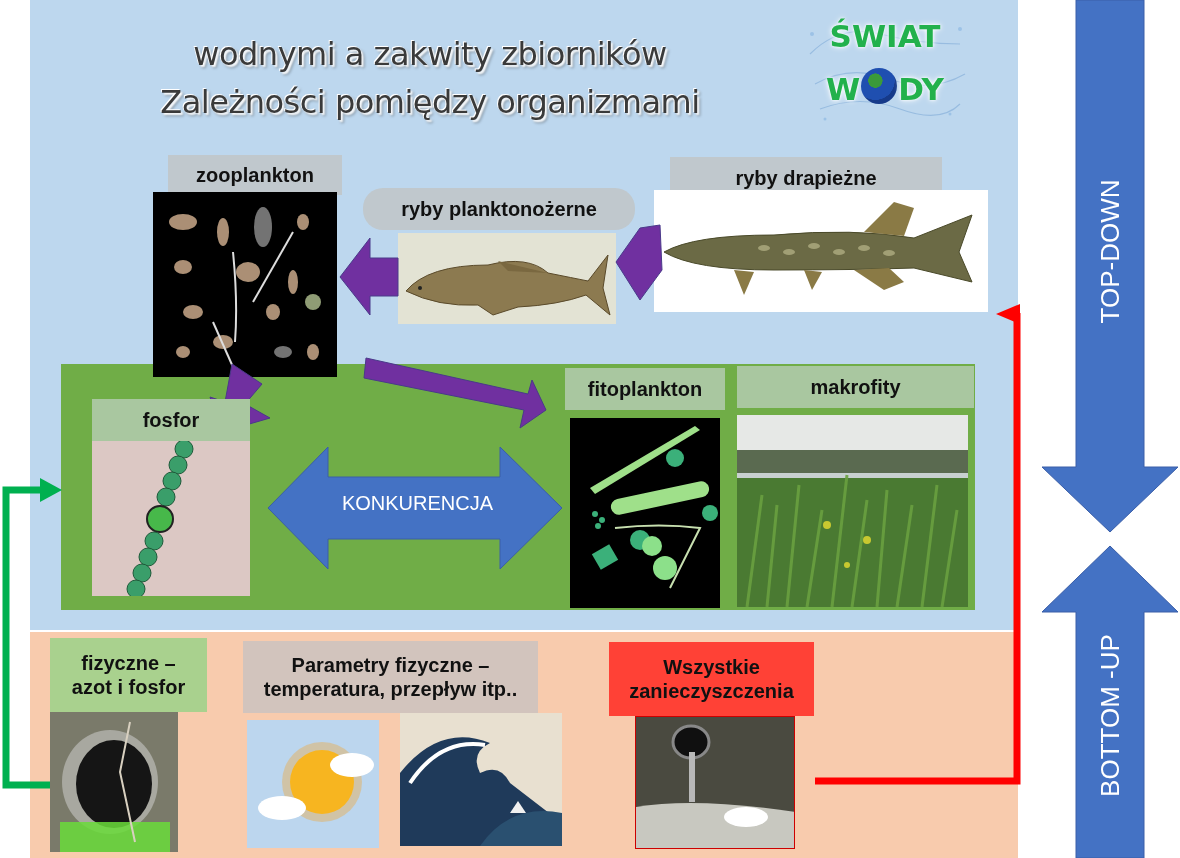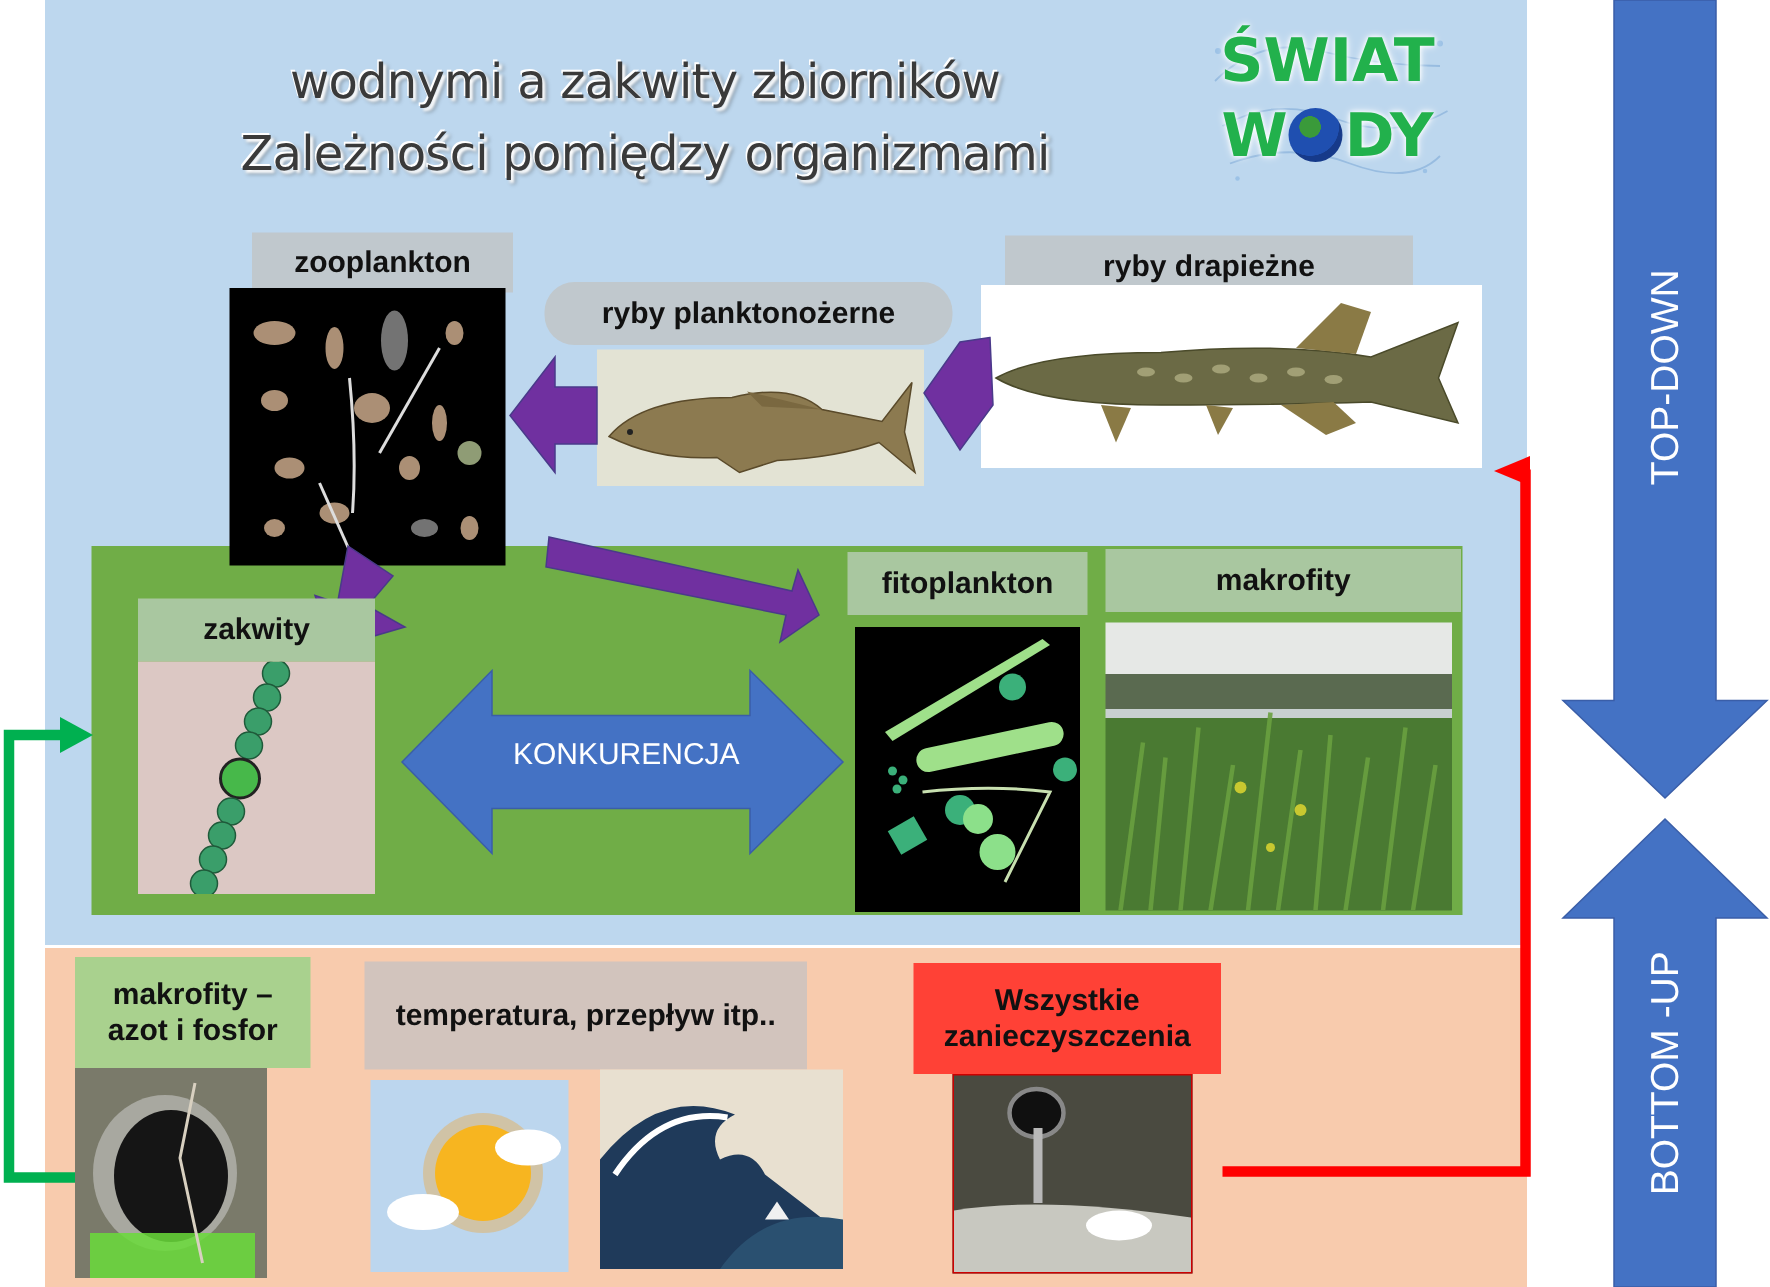--- a/index.html
+++ b/index.html
@@ -4,21 +4,21 @@
 <style>
   * { box-sizing: border-box; margin: 0; padding: 0; }
   html, body { width: 1180px; height: 858px; background: #ffffff; overflow: hidden; }
   body { position: relative; font-family: "Liberation Sans", "DejaVu Sans", sans-serif; }
   .abs { position: absolute; }
   .panel-top { left: 30px; top: 0; width: 988px; height: 630px; background: #bdd7ee; }
   .panel-bottom { left: 30px; top: 630px; width: 988px; height: 228px; background: #f8cbad; border-top: 2px solid #ffffff; }
   .green-box { left: 61px; top: 364px; width: 914px; height: 246px; background: #70ad47; }
   .title { left: 80px; top: 30px; width: 700px; text-align: center; font-family: "DejaVu Sans", sans-serif; font-size: 32px; line-height: 48px; color: #3a3a3a; text-shadow: 2px 2px 2px #ffffff, -1px -1px 0 #ffffff, 3px 3px 3px rgba(0,0,0,0.35); letter-spacing: -0.5px; }
   .logo { left: 800px; top: 14px; width: 170px; height: 110px; }
-  .logo-word { position: absolute; left: 0; width: 170px; text-align: center; font-family: "DejaVu Sans", sans-serif; font-weight: bold; font-size: 40px; color: #22b14c; text-shadow: 0 0 3px #ffffff, 0 0 6px #ffffff; }
+  .logo-word { position: absolute; left: 0; width: 170px; text-align: center; font-family: "DejaVu Sans", sans-serif; font-weight: bold; font-size: 31px; color: #22b14c; text-shadow: 0 0 3px #ffffff, 0 0 6px #ffffff; }
   .label { position: absolute; background: #c0c8cd; color: #111; font-weight: bold; font-size: 20px; text-align: center; display: flex; align-items: center; justify-content: center; line-height: 1.2; }
   .label.green { background: #a9c7a0; }
   .label.lime { background: #a9d18e; }
   .label.tan { background: #d2c4bd; }
   .label.red { background: #ff4136; }
   .img { position: absolute; overflow: hidden; }
   .vlabel { position: absolute; color: #ffffff; font-size: 26px; white-space: nowrap; transform: rotate(-90deg); transform-origin: center center; text-align: center; }
   .konk { position: absolute; color: #ffffff; font-size: 20px; text-align: center; }
 </style>
 </head>
@@ -124,21 +124,21 @@
   <polygon points="40,478 62,490 40,502" fill="#00b050"></polygon>
 
   <polyline points="815,781 1017,781 1017,313" fill="none" stroke="#ff0000" stroke-width="7"></polyline>
   <polygon points="996,314 1020,304 1020,324" fill="#ff0000"></polygon>
 
   <polygon points="1076,0 1144,0 1144,467 1178,467 1110,532 1042,467 1076,467" fill="#4472c4" stroke="#3a5ea8" stroke-width="1"></polygon>
 
   <polygon points="1110,546 1178,612 1144,612 1144,858 1076,858 1076,612 1042,612" fill="#4472c4" stroke="#3a5ea8" stroke-width="1"></polygon>
 </svg>
 
-<div class="label green" style="left:92px;top:399px;width:158px;height:42px;">zakwity</div>
+<div class="label green" style="left:92px;top:399px;width:158px;height:42px;">fosfor</div>
 <div class="img" style="left:92px;top:441px;width:158px;height:155px;background:#dcc8c4;">
   <svg width="158" height="155">
     <g fill="#3a9e6a" stroke="#1f5a3a" stroke-width="1">
       <circle cx="92" cy="8" r="9"></circle>
         <circle cx="86" cy="24" r="9"></circle>
         <circle cx="80" cy="40" r="9"></circle>
         <circle cx="74" cy="56" r="9"></circle>
       <circle cx="68" cy="78" r="13" fill="#47b84a" stroke="#222" stroke-width="2"></circle>
       <circle cx="62" cy="100" r="9"></circle>
         <circle cx="56" cy="116" r="9"></circle>
@@ -186,33 +186,34 @@
     </g>
     <g fill="#c8c830">
         <circle cx="90" cy="110" r="4"></circle>
         <circle cx="130" cy="125" r="4"></circle>
         <circle cx="110" cy="150" r="3"></circle>
       </g>
   </svg>
 </div>
 
 <div class="label lime" style="left:50px;top:638px;width:157px;height:74px;flex-direction:column;">
-  <span>makrofity –</span>
+  <span>fizyczne –</span>
   <span>azot i fosfor</span>
 </div>
 <div class="img" style="left:50px;top:712px;width:128px;height:140px;background:#7a7a6a;">
   <svg width="128" height="140">
     <ellipse cx="60" cy="70" rx="48" ry="52" fill="#a8a8a0"></ellipse>
     <ellipse cx="64" cy="72" rx="38" ry="44" fill="#151515"></ellipse>
     <rect x="10" y="110" width="110" height="30" fill="#6adc3a" opacity="0.85"></rect>
     <path d="M80 10 L70 60 L85 130" stroke="#d8d0c0" stroke-width="2" fill="none"></path>
   </svg>
 </div>
 
 <div class="label tan" style="left:243px;top:641px;width:295px;height:72px;flex-direction:column;">
+  <span>Parametry fizyczne –</span>
   <span>temperatura, przepływ itp..</span>
 </div>
 <div class="img" style="left:247px;top:720px;width:132px;height:128px;background:#bcd6ee;">
   <svg width="132" height="128">
     <circle cx="75" cy="62" r="40" fill="#f5a020" opacity="0.35"></circle>
     <circle cx="75" cy="62" r="32" fill="#f7b520"></circle>
     <ellipse cx="105" cy="45" rx="22" ry="12" fill="#ffffff"></ellipse>
     <ellipse cx="35" cy="88" rx="24" ry="12" fill="#ffffff"></ellipse>
   </svg>
 </div>

